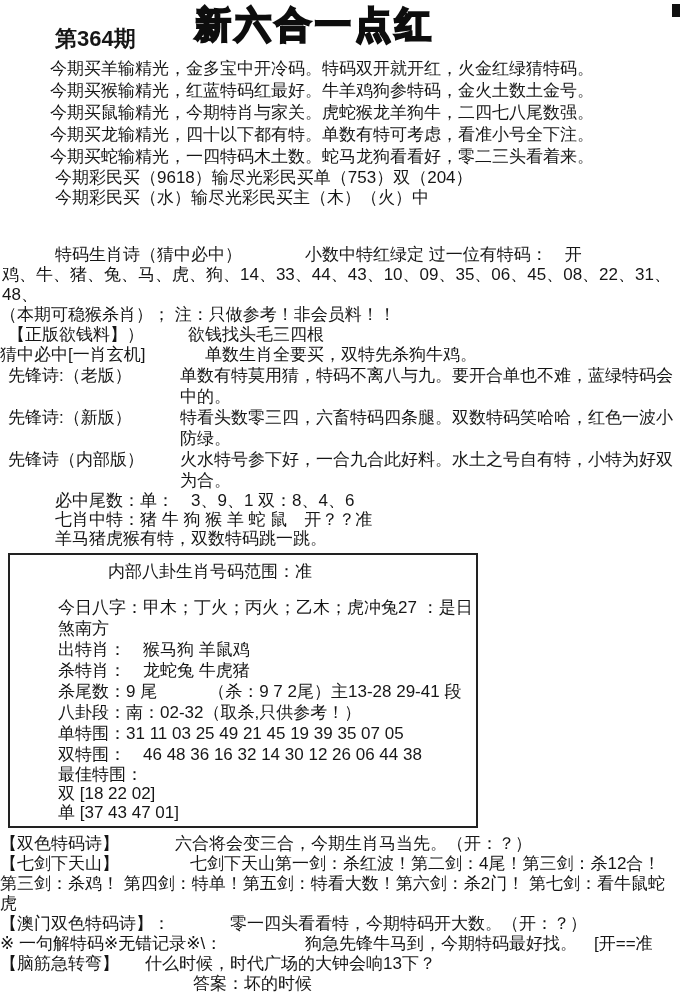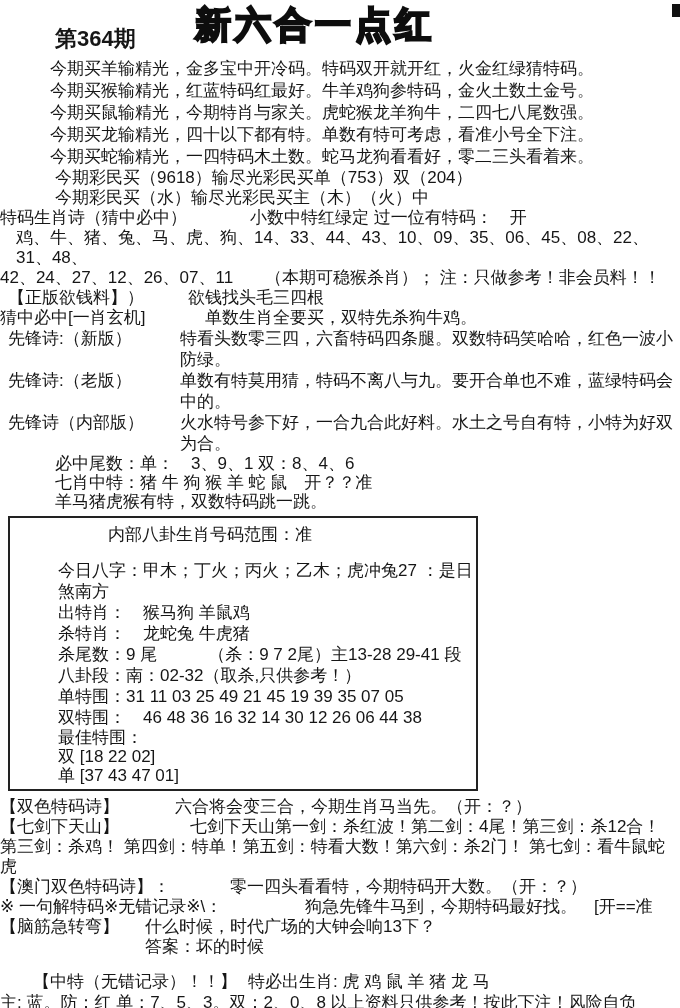--- a/index.html
+++ b/index.html
@@ -17,42 +17,42 @@
     color:#ffffff;-webkit-text-stroke:2.4px #0d0d0d;line-height:50px;
   }
   .corner-artifact{position:absolute;right:0;top:4px;width:8px;height:13px;background:#111;}
   
   .verses .line{padding-left:50px;line-height:22px;}
   .caimin .line{padding-left:55px;line-height:20px;}
   
   .row{display:flex;line-height:20px;}
   .row .lbl{flex:0 0 auto;white-space:pre-wrap;}
   .row .txt{white-space:pre-wrap;}
-  .sxrow{}
+  .sxrow{padding-left:55px;margin-top:37px;}
   .sxrow .lbl{width:250px;}
-  .nums1{padding-left:16px;line-height:20px;}
+  .nums1{padding-left:2px;line-height:20px;}
   .nums2{display:flex;line-height:20px;}
   .nums2 .n{flex:0 0 265px;white-space:pre-wrap;}
   .yuqian{padding-left:8px;}  .yuqian .lbl{width:180px;}
   .yixiao .lbl{width:205px;}
   .xf{padding-left:8px;line-height:21px;}  .xf .lbl{width:172px;}
   .tail .line{padding-left:55px;line-height:19px;}
   
   .bagua{border:2px solid #222;width:458px;margin:5px 0 6px 8px;padding:6px 0 4px 8px;}
   .bagua .btitle{padding-left:90px;line-height:22px;margin-bottom:14px;}
   .bagua .line{padding-left:40px;line-height:21px;}
   .bagua .best{line-height:19px;}
   
   .pr0 .lbl{width:175px;}
   .pr1 .lbl{width:190px;}
   .pr2{padding-left:0;}
   .pr3 .lbl{width:305px;}
   .pr4 .lbl{width:230px;}
   .pr5 .lbl{width:145px;}
-  .pr6{padding-left:145px;}
+  .pr6{padding-left:145px;margin-left:48px;}
   .zhongte{margin-top:14px;line-height:21px;padding-left:33px;}
   .zhongte .lbl{width:215px;}
   .zt2{line-height:21px;}
 </style>
 </head>
 <body>
 
 <div class="hdr">
   <span class="issue">第364期</span>
   <div class="main-title">新六合一点红</div>
@@ -71,42 +71,41 @@
   <div class="line">今期彩民买（9618）输尽光彩民买单（753）双（204）</div>
   <div class="line">今期彩民买（水）输尽光彩民买主（木）（火）中</div>
 </div>
 
 <div class="row sxrow">
   <span class="lbl">特码生肖诗（猜中必中）</span>
   <span class="txt">小数中特红绿定 过一位有特码：　开</span>
 </div>
 <div class="line nums1">鸡、牛、猪、兔、马、虎、狗、14、33、44、43、10、09、35、06、45、08、22、31、48、</div>
 <div class="nums2">
-  <span class="n">42、24、27、12、26、07、11</span>
   <span class="txt">（本期可稳猴杀肖）； 注：只做参考！非会员料！！</span>
 </div>
 
 <div class="row yuqian">
   <span class="lbl">【正版欲钱料】）</span>
   <span class="txt">欲钱找头毛三四根</span>
 </div>
 
 <div class="row yixiao">
   <span class="lbl">猜中必中[一肖玄机]</span>
   <span class="txt">单数生肖全要买，双特先杀狗牛鸡。</span>
 </div>
 
 <div>
   <div class="row xf">
+    <span class="lbl">先锋诗:（老版）</span>
+    <span class="txt">单数有特莫用猜，特码不离八与九。要开合单也不难，蓝绿特码会中的。</span>
+  </div>
+  <div class="row xf">
     <span class="lbl">先锋诗:（新版）</span>
     <span class="txt">特看头数零三四，六畜特码四条腿。双数特码笑哈哈，红色一波小防绿。</span>
-  </div>
-  <div class="row xf">
-    <span class="lbl">先锋诗:（老版）</span>
-    <span class="txt">单数有特莫用猜，特码不离八与九。要开合单也不难，蓝绿特码会中的。</span>
   </div>
   <div class="row xf">
     <span class="lbl">先锋诗（内部版）</span>
     <span class="txt">火水特号参下好，一合九合此好料。水土之号自有特，小特为好双为合。</span>
   </div>
 </div>
 
 <div class="tail">
   <div class="line">必中尾数：单：　3、9、1 双：8、4、6</div>
   <div class="line">七肖中特：猪 牛 狗 猴 羊 蛇 鼠　开？？准</div>

